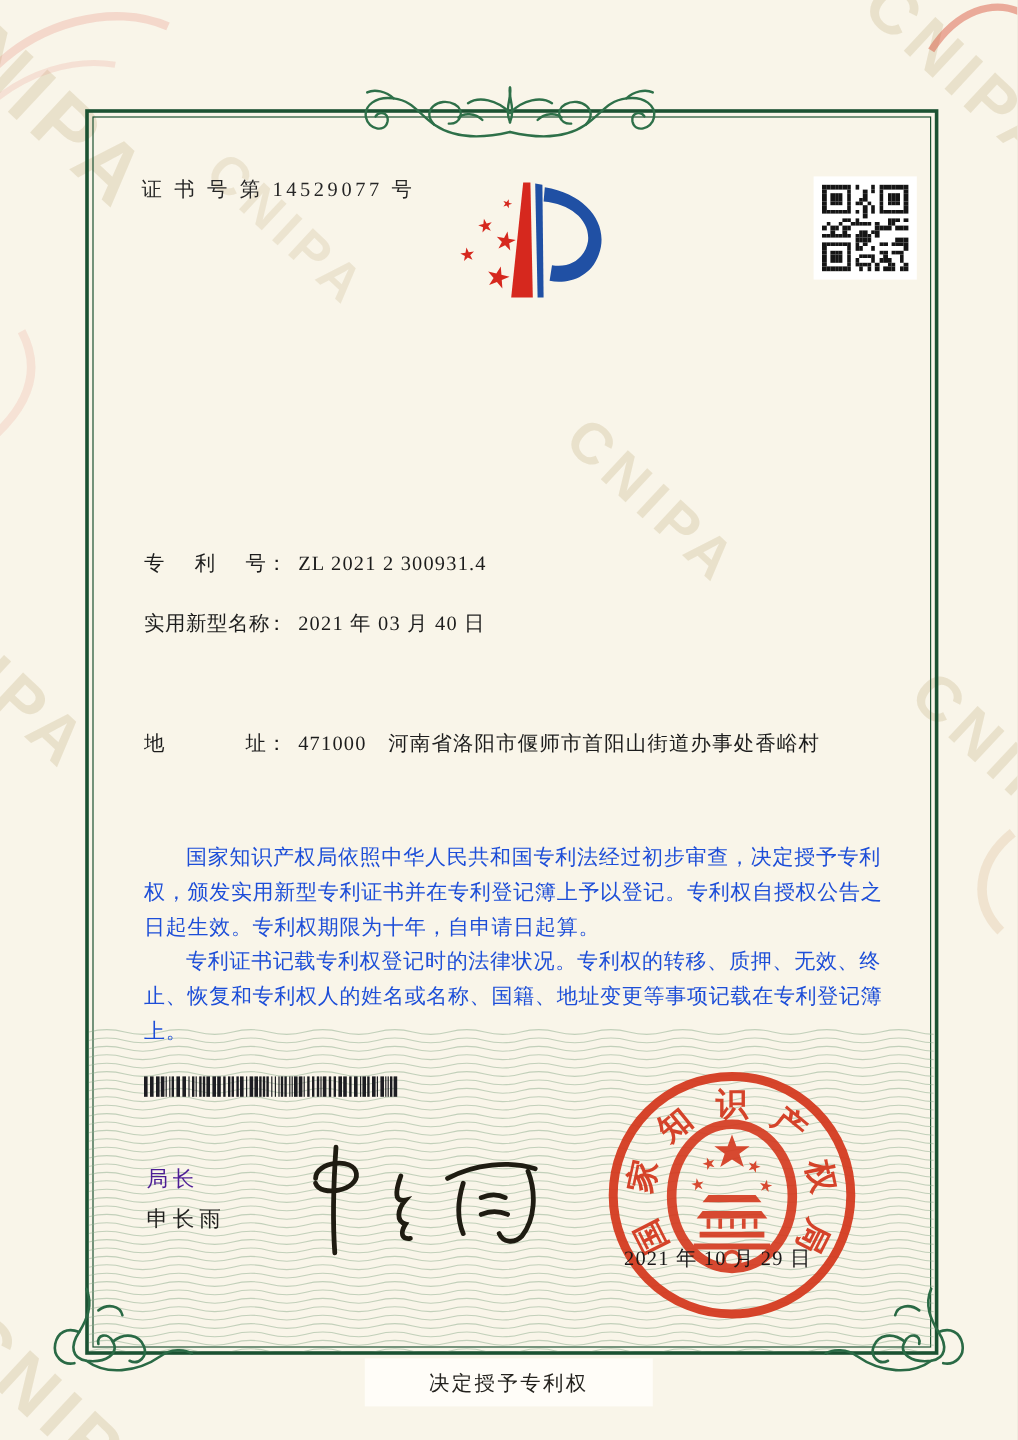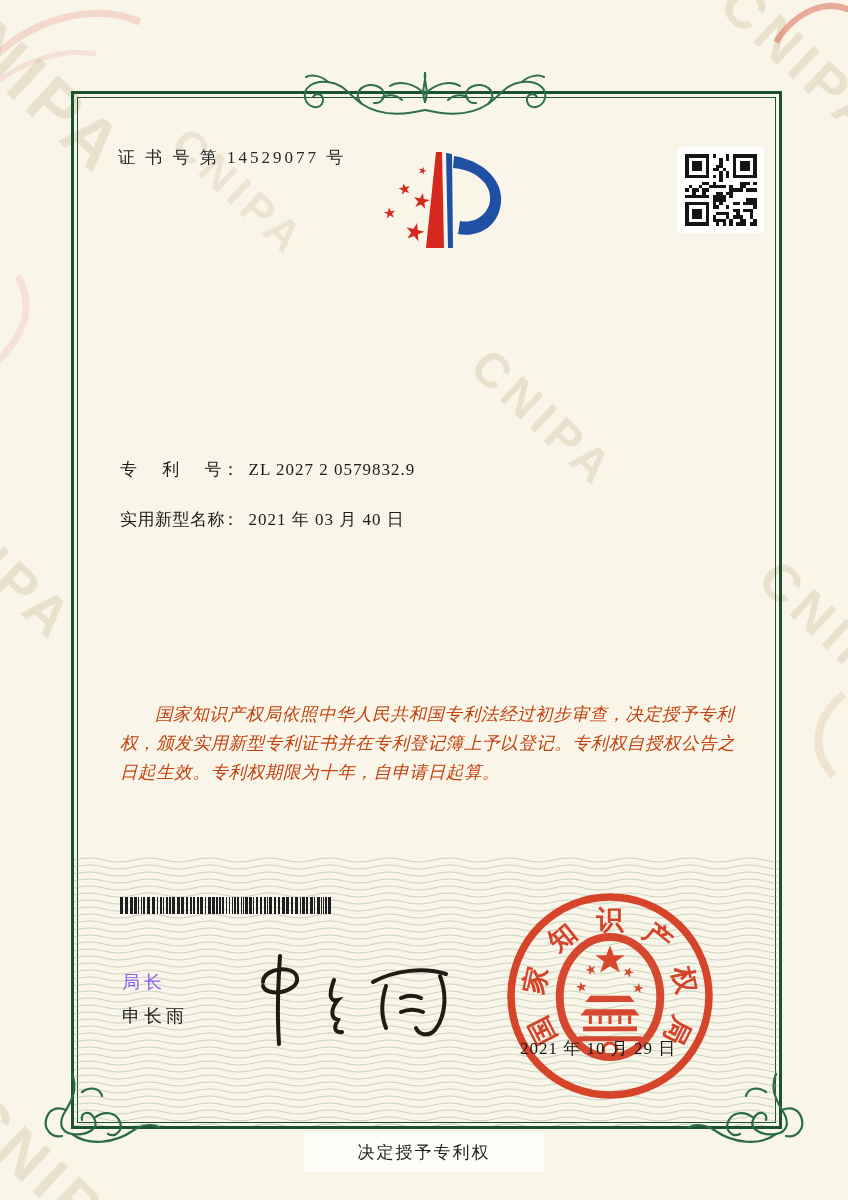--- a/index.html
+++ b/index.html
@@ -42,26 +42,26 @@
   .frow{position:absolute;left:120px;width:640px;height:26px;font-size:17px;
         letter-spacing:.5px;white-space:nowrap;}
   .flabel{display:inline-block;width:102px;text-align:justify;text-align-last:justify;
           vertical-align:bottom;}
   .fcolon{display:inline-block;margin-right:9px;}
   .fvalue{letter-spacing:1px;}
   .grant-group{position:absolute;left:252px;top:0;}
   .grant-group .flabel{width:auto;letter-spacing:1px;}
   
   .bodytext{position:absolute;left:120px;top:700px;width:630px;font-size:17.5px;
-            line-height:29px;letter-spacing:.6px;color:#c2410c;font-style:italic;}
+            line-height:29px;letter-spacing:.6px;color:#1d4ed8;}
   .bodytext p{margin:0;text-indent:2em;}
   
   .barcode{position:absolute;left:120px;top:897px;width:220px;height:17px;font-size:0;}
   .barcode i{display:inline-block;height:17px;background:#1d1d22;vertical-align:top;}
-  .director-title{position:absolute;left:122px;top:970px;font-size:18px;letter-spacing:4px;color:#8b5cf6;}
+  .director-title{position:absolute;left:122px;top:970px;font-size:18px;letter-spacing:4px;color:#4c1d95;}
   .director-name{position:absolute;left:122px;top:1004px;font-size:18px;letter-spacing:4px;color:#20201e;}
   .signature{position:absolute;left:233px;top:940px;width:250px;height:118px;}
   
   .seal{position:absolute;left:502px;top:888px;width:216px;height:216px;}
   .seal-ring{position:absolute;left:0;top:0;}
   .seal-char{position:absolute;left:50%;top:50%;font-size:27px;font-weight:bold;color:#d43a20;
              transform:translate(-50%,-50%) rotate(var(--a)) translateY(-76px);opacity:.95;
              font-family:"Liberation Serif",serif;}
   .emblem{position:absolute;left:46px;top:44px;}
   .seal-date{position:absolute;left:520px;top:1037px;width:200px;font-size:17px;color:#181818;
@@ -633,28 +633,32 @@
         <i class="d"></i>
         <i class="d"></i>
         <i></i>
         <i class="d"></i>
         <i class="d"></i>
       </div>
   </div>
 
 
   <div class="frow" style="top:458px">
-    <span class="flabel">专利号</span><span class="fcolon">：</span><span class="fvalue">ZL 2027 2 0579832.9</span>
+    <span class="flabel">专利号</span><span class="fcolon">：</span><span class="fvalue">ZL 2021 2 300931.4</span>
   </div>
   <div class="frow" style="top:508px">
     <span class="flabel">实用新型名称</span><span class="fcolon">：</span><span class="fvalue">2021 年 03 月 40 日</span>
   </div>
+  <div class="frow" style="top:608px">
+    <span class="flabel">地址</span><span class="fcolon">：</span><span class="fvalue">471000　河南省洛阳市偃师市首阳山街道办事处香峪村</span>
+  </div>
 
   <div class="bodytext">
     <p>国家知识产权局依照中华人民共和国专利法经过初步审查，决定授予专利权，颁发实用新型专利证书并在专利登记簿上予以登记。专利权自授权公告之日起生效。专利权期限为十年，自申请日起算。</p>
+    <p>专利证书记载专利权登记时的法律状况。专利权的转移、质押、无效、终止、恢复和专利权人的姓名或名称、国籍、地址变更等事项记载在专利登记簿上。</p>
   </div>
 
   <div class="barcode" id="barcode"><i style="width: 3px; margin-right: 2px;"></i><i style="width: 3px; margin-right: 2px;"></i><i style="width: 3px; margin-right: 1px;"></i><i style="width: 3px; margin-right: 1px;"></i><i style="width: 1px; margin-right: 2px;"></i><i style="width: 1px; margin-right: 1px;"></i><i style="width: 2px; margin-right: 2px;"></i><i style="width: 3px; margin-right: 2px;"></i><i style="width: 3px; margin-right: 2px;"></i><i style="width: 1px; margin-right: 2px;"></i><i style="width: 2px; margin-right: 1px;"></i><i style="width: 1px; margin-right: 2px;"></i><i style="width: 2px; margin-right: 1px;"></i><i style="width: 2px; margin-right: 1px;"></i><i style="width: 3px; margin-right: 2px;"></i><i style="width: 3px; margin-right: 1px;"></i><i style="width: 3px; margin-right: 2px;"></i><i style="width: 2px; margin-right: 2px;"></i><i style="width: 2px; margin-right: 1px;"></i><i style="width: 2px; margin-right: 2px;"></i><i style="width: 2px; margin-right: 1px;"></i><i style="width: 3px; margin-right: 2px;"></i><i style="width: 1px; margin-right: 2px;"></i><i style="width: 3px; margin-right: 1px;"></i><i style="width: 3px; margin-right: 1px;"></i><i style="width: 2px; margin-right: 1px;"></i><i style="width: 2px; margin-right: 1px;"></i><i style="width: 2px; margin-right: 2px;"></i><i style="width: 1px; margin-right: 2px;"></i><i style="width: 1px; margin-right: 2px;"></i><i style="width: 1px; margin-right: 1px;"></i><i style="width: 2px; margin-right: 1px;"></i><i style="width: 2px; margin-right: 2px;"></i><i style="width: 1px; margin-right: 1px;"></i><i style="width: 1px; margin-right: 1px;"></i><i style="width: 3px; margin-right: 1px;"></i><i style="width: 3px; margin-right: 1px;"></i><i style="width: 1px; margin-right: 2px;"></i><i style="width: 2px; margin-right: 2px;"></i><i style="width: 2px; margin-right: 2px;"></i><i style="width: 2px; margin-right: 1px;"></i><i style="width: 1px; margin-right: 1px;"></i><i style="width: 3px; margin-right: 2px;"></i><i style="width: 2px; margin-right: 2px;"></i><i style="width: 2px; margin-right: 2px;"></i><i style="width: 3px; margin-right: 1px;"></i><i style="width: 3px; margin-right: 2px;"></i><i style="width: 2px; margin-right: 2px;"></i><i style="width: 3px; margin-right: 2px;"></i><i style="width: 1px; margin-right: 1px;"></i><i style="width: 3px; margin-right: 1px;"></i><i style="width: 2px; margin-right: 2px;"></i><i style="width: 3px; margin-right: 1px;"></i><i style="width: 1px; margin-right: 2px;"></i><i style="width: 3px; margin-right: 1px;"></i><i style="width: 1px; margin-right: 1px;"></i><i style="width: 1px; margin-right: 1px;"></i><i style="width: 2px; margin-right: 1px;"></i><i style="width: 3px; margin-right: 1px;"></i></div>
 
   <div class="director-title">局长</div>
   <div class="director-name">申长雨</div>
 
   <svg class="signature" viewBox="0 0 250 118">
     <g stroke="#1f1c12" stroke-width="4" fill="none" stroke-linecap="round">
       <path d="M30,42 C30,28 62,24 64,38 C66,52 34,58 30,46"></path>

